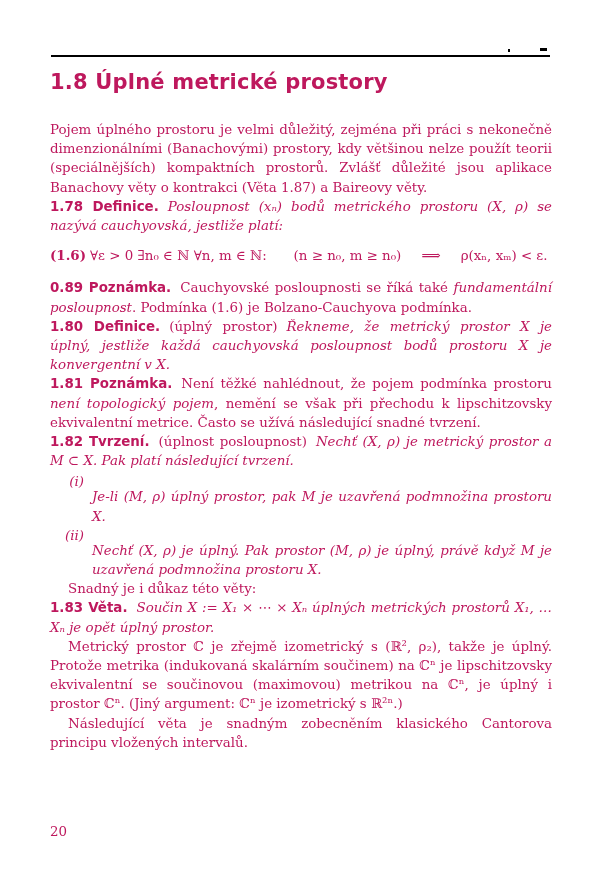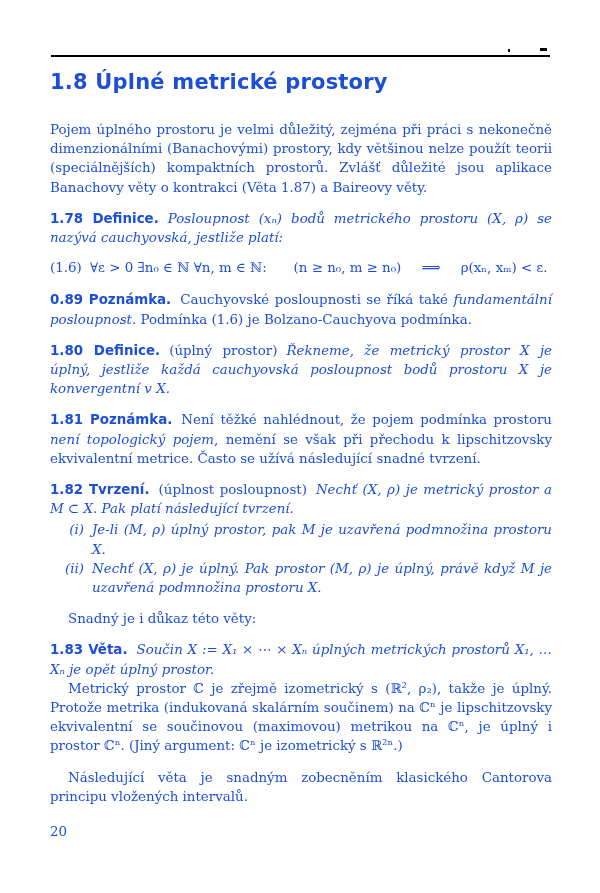--- a/index.html
+++ b/index.html
@@ -3,21 +3,21 @@
 <meta charset="utf-8">
 <style>
   html, body {
     margin: 0; padding: 0;
     background: #e8e8e8;
   }
   .page {
     position: relative;
     width: 600px; height: 893px;
     background: #ffffff;
-    color: #1d4ed8;
+    color: #be185d;
     overflow: hidden;
     font-family: "DejaVu Serif", "DejaVu Sans", serif;
   }
   .rule {
     position: absolute;
     top: 55px; left: 51px;
     width: 499px; height: 2px;
     background: #000;
   }
   .mark-dot {
@@ -43,47 +43,47 @@
   h1.section-title {
     font-family: "DejaVu Sans", sans-serif;
     font-weight: bold;
     font-size: 21px;
     line-height: 24px;
     margin: 0 0 26px 0;
     text-align: left;
     letter-spacing: 0.2px;
   }
   p { margin: 0; }
-  .blk { margin-top: 12px; }
+  .blk { margin-top: 0; }
   .indent { text-indent: 18px; }
   .thm-label {
     font-family: "DejaVu Sans", sans-serif;
     font-weight: bold;
     margin-right: 9px;
   }
   .thm-note { margin-right: 9px; font-style: normal; }
   .it { font-style: italic; }
   .eq-row {
     display: flex;
     align-items: baseline;
     text-align: left;
     margin: 11px 0 13px 0;
   }
-  .eq-tag { flex: none; width: 40px; }
+  .eq-tag { flex: none; width: 40px; font-weight: bold; }
   .eq-formula { white-space: pre-wrap; }
   .list { margin: 2px 0 0 0; }
   .list-item { display: flex; }
   .li-marker {
     flex: none;
     width: 34px;
     text-align: right;
     margin-right: 8px;
     font-style: italic;
   }
-  .li-text { font-style: italic; text-align: justify; }
+  .li-text { font-style: italic; text-align: justify; margin-top: 15px; }
   .page-number {
     position: absolute;
     left: 50px; top: 824px;
     font-size: 13.4px;
   }
 </style>
 </head>
 <body>
 
 <div class="page">

